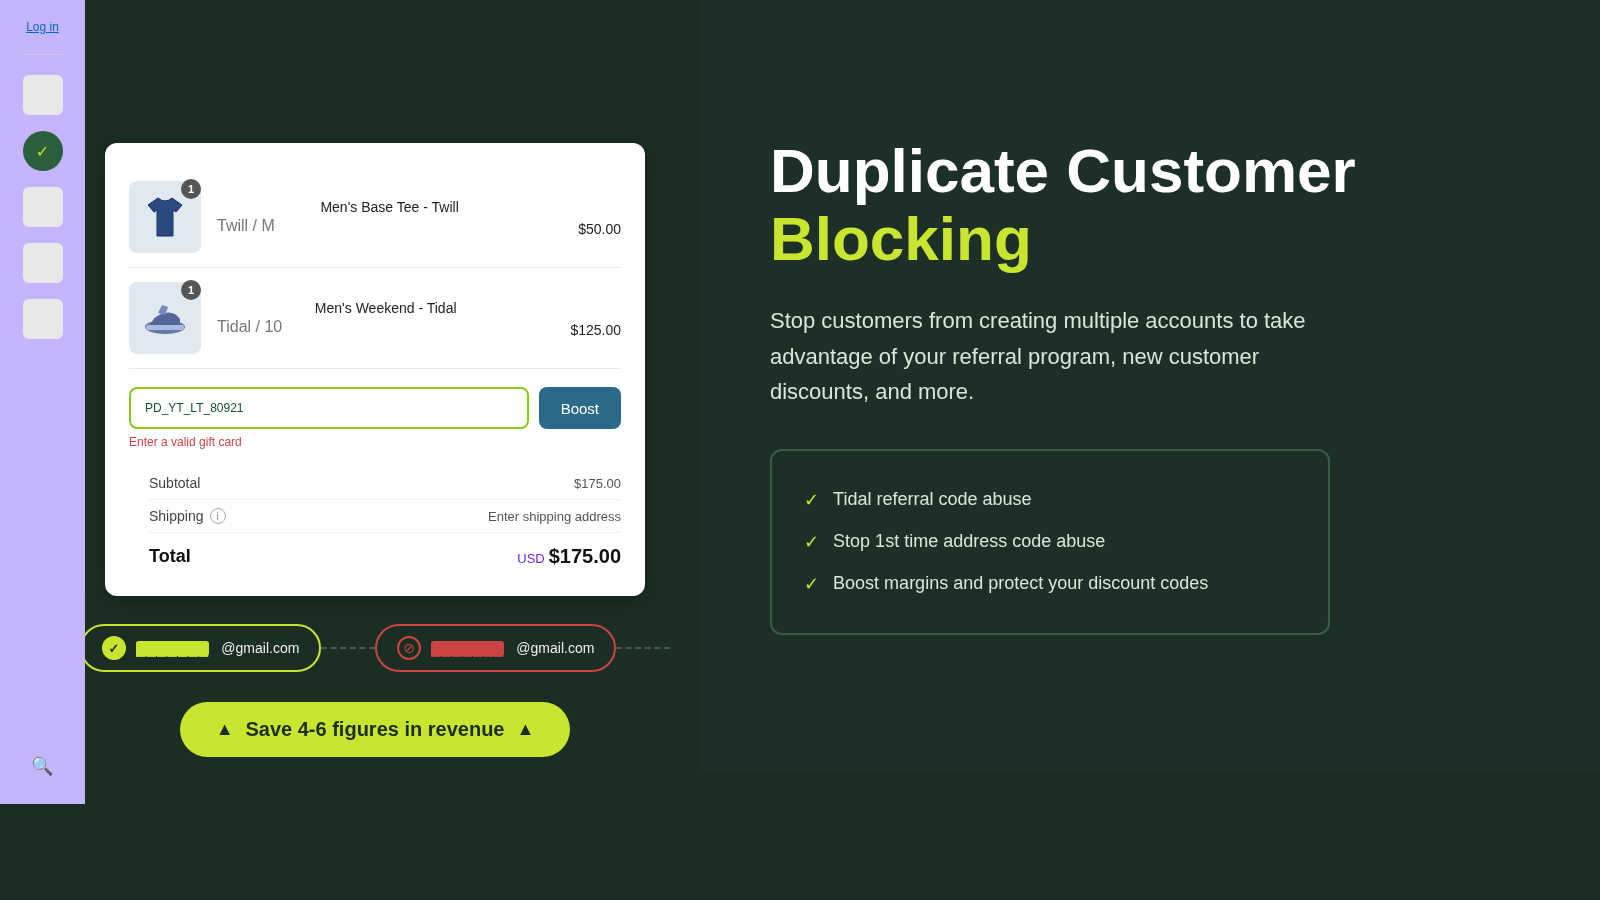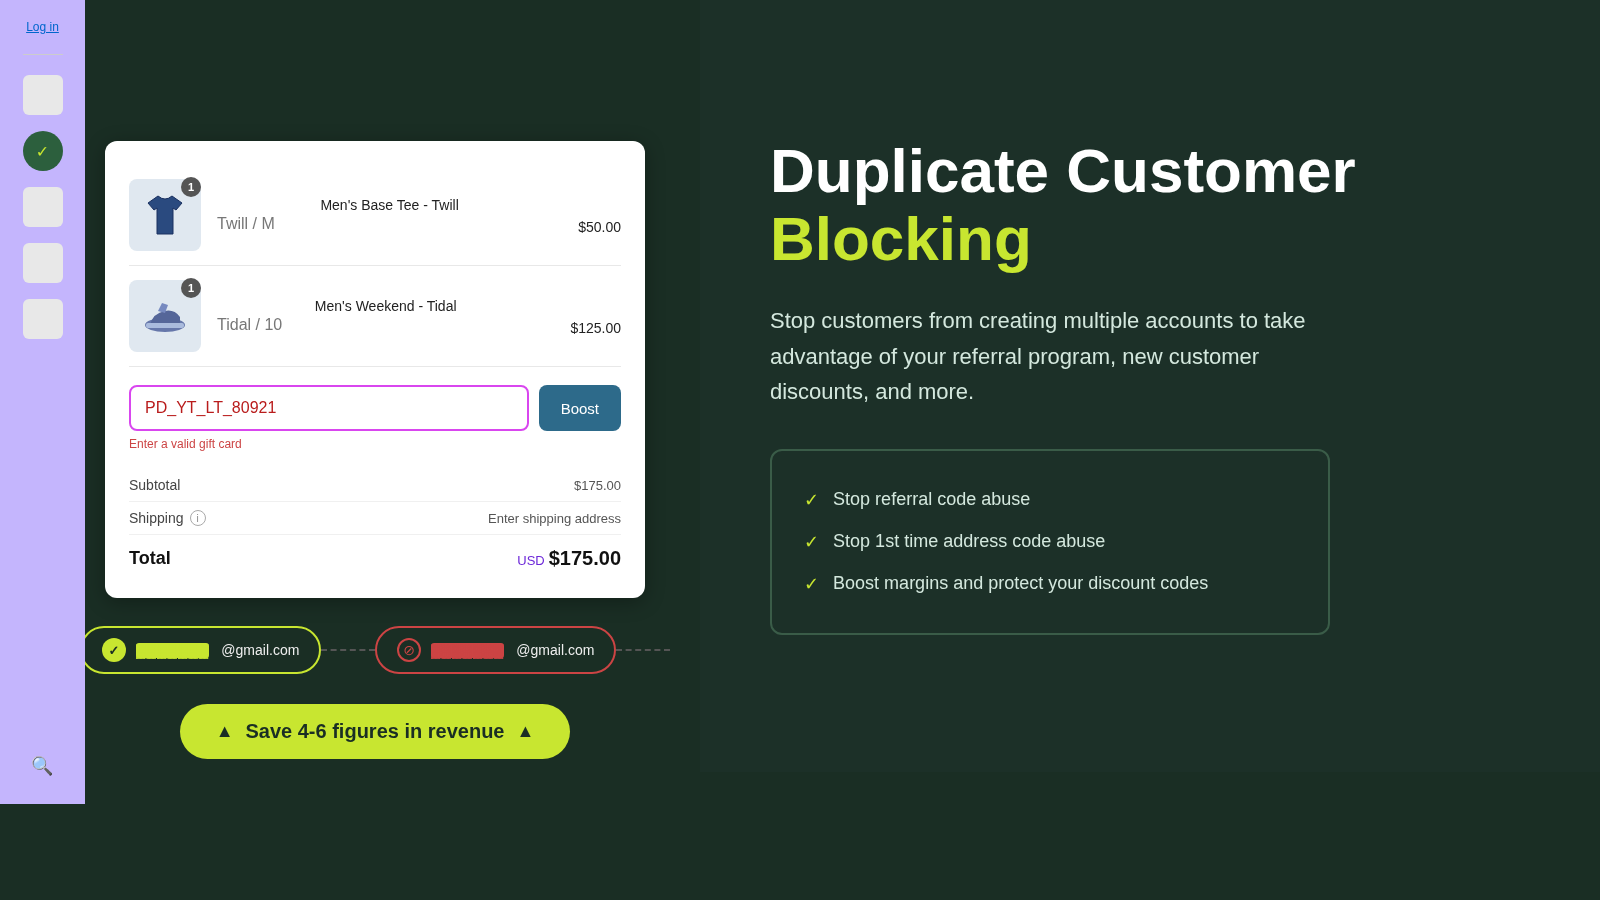--- a/index.html
+++ b/index.html
@@ -180,24 +180,24 @@
 
     .discount-input-row {
       display: flex;
       gap: 10px;
       align-items: stretch;
     }
 
     .discount-input {
       flex: 1;
       padding: 12px 14px;
-      border: 2px solid #d946ef;
+      border: 2px solid #84cc16;
       border-radius: 8px;
-      font-size: 16px;
-      color: #b91c1c;
+      font-size: 12px;
+      color: #14532d;
       outline: none;
     }
 
     .discount-input::placeholder {
       color: #aaa;
       font-size: 12px;
     }
 
     .apply-btn {
       background: #2d6a8a;
@@ -213,20 +213,21 @@
 
     .error-text {
       color: #cc4444;
       font-size: 12px;
       margin-top: 6px;
     }
 
     
     .order-summary {
       margin-top: 18px;
+      margin-left: 20px;
     }
 
     .summary-row {
       display: flex;
       justify-content: space-between;
       align-items: center;
       padding: 8px 0;
       font-size: 14px;
       color: #444;
       border-bottom: 1px solid #f0f0f0;
@@ -560,21 +561,21 @@
   <div class="headline">
     <div class="headline-white">Duplicate Customer</div>
     <div class="headline-green">Blocking</div>
   </div>
 
   <p class="description">Stop customers from creating multiple accounts to take advantage of your referral program, new customer discounts, and more.</p>
 
   <div class="features-box">
     <div class="feature-item">
       <span class="feature-check">✓</span>
-      <span>Stop referral code abuse</span>
+      <span>Tidal referral code abuse</span>
     </div>
     <div class="feature-item">
       <span class="feature-check">✓</span>
       <span>Stop 1st time address code abuse</span>
     </div>
     <div class="feature-item">
       <span class="feature-check">✓</span>
       <span>Boost margins and protect your discount codes</span>
     </div>
   </div>

